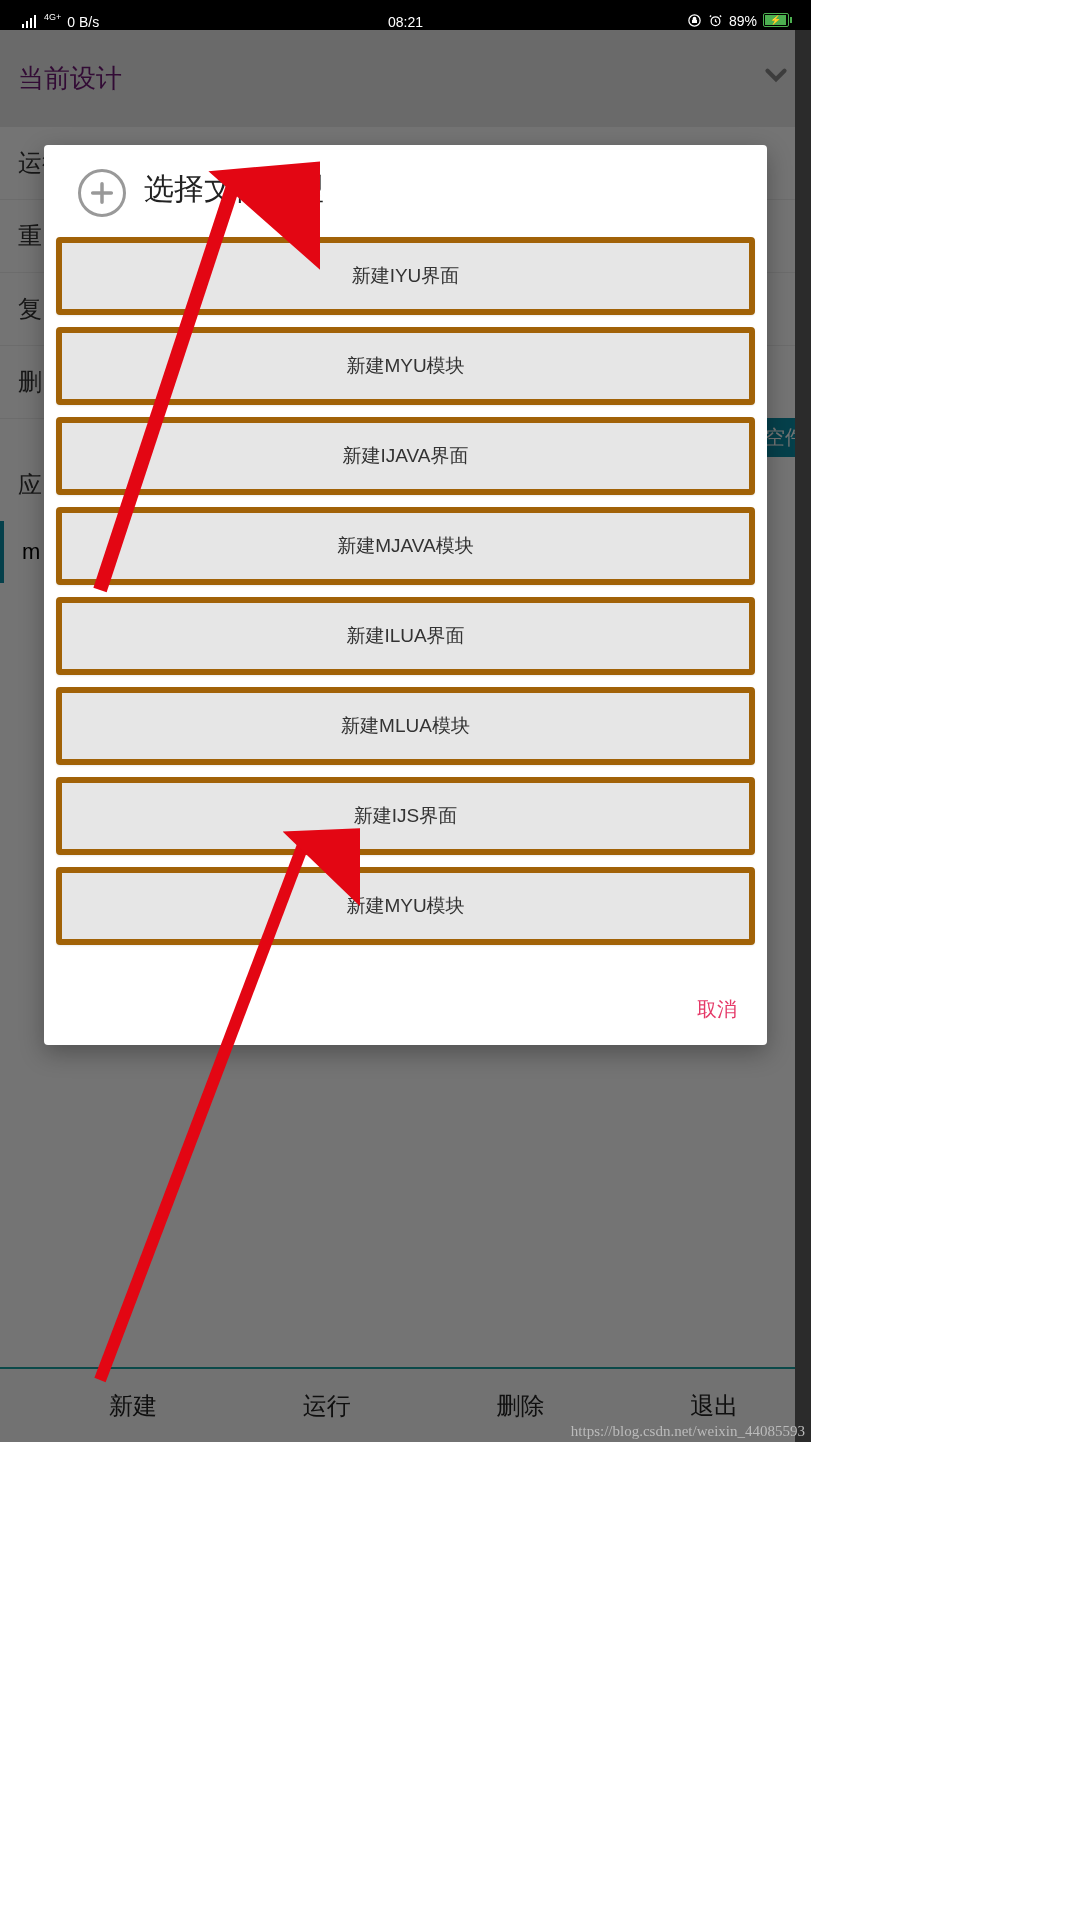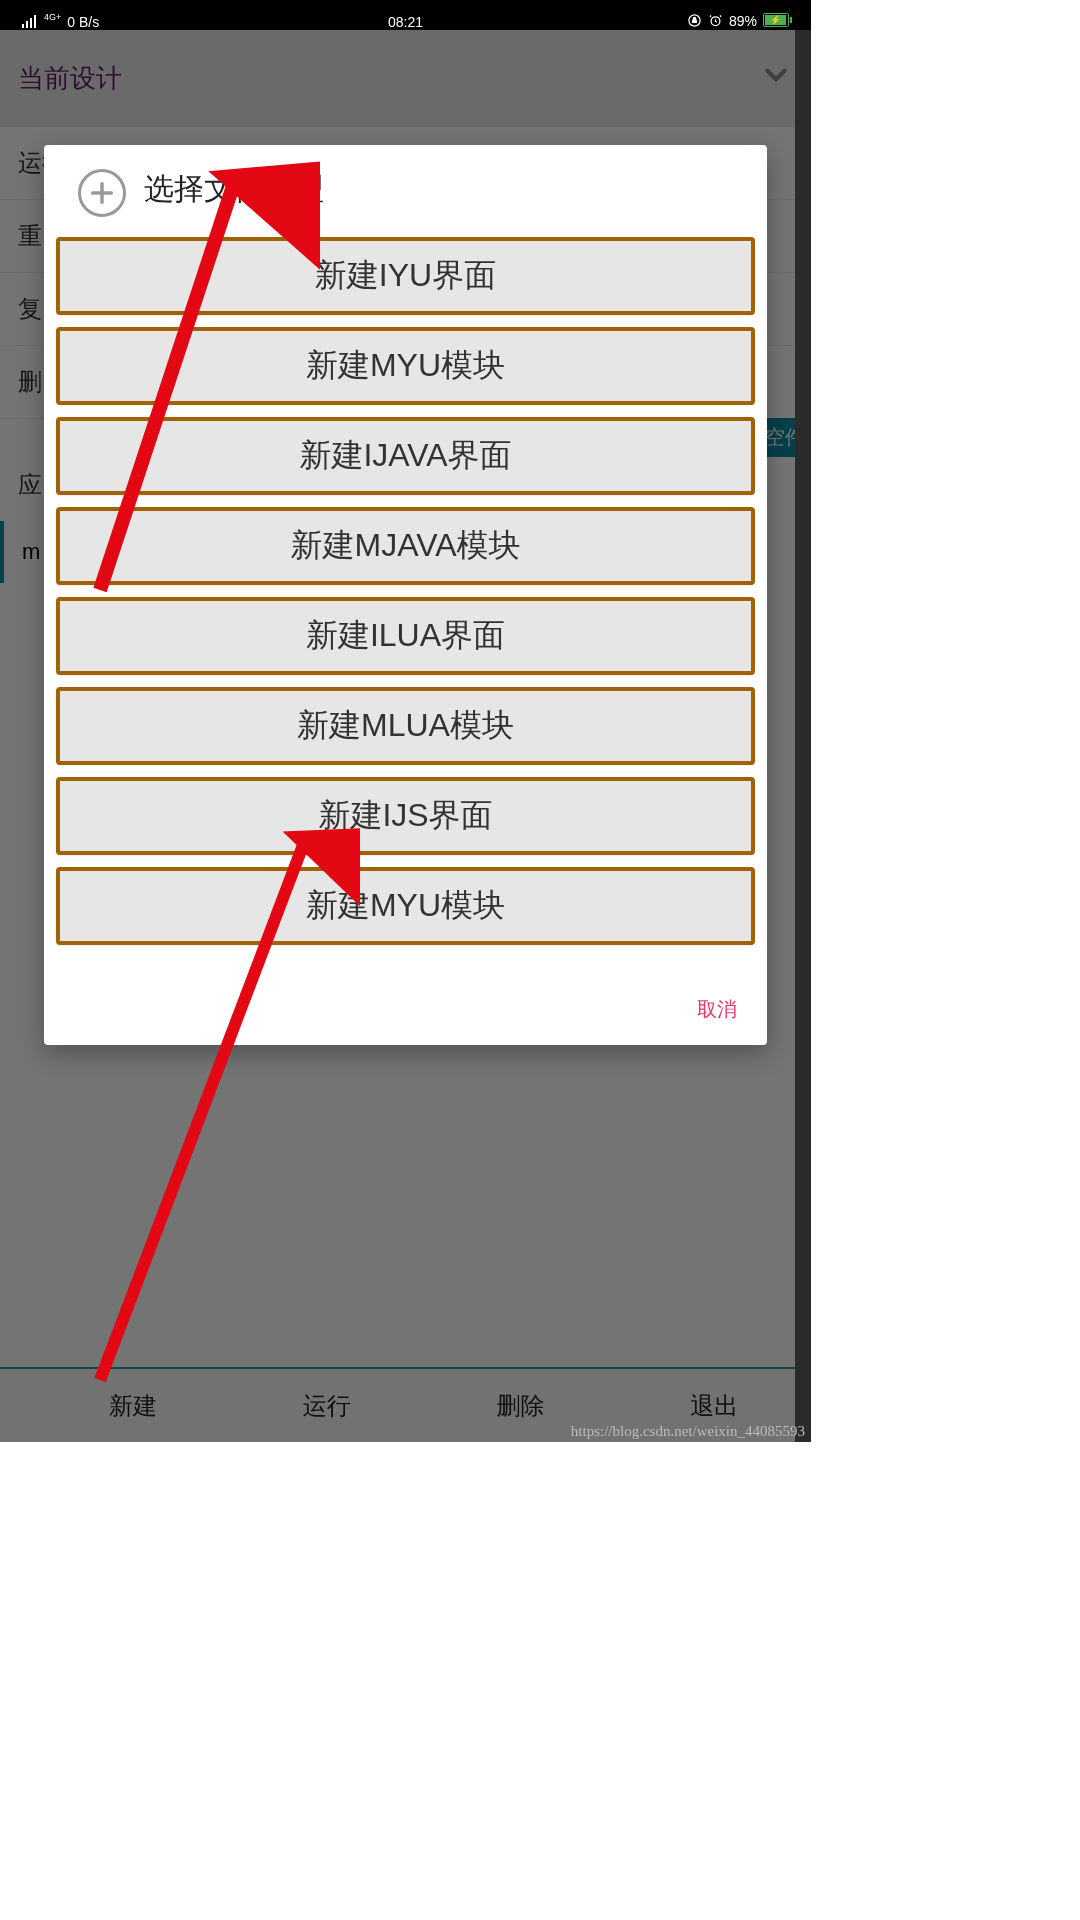--- a/index.html
+++ b/index.html
@@ -124,28 +124,28 @@
       width: 48px; height: 48px;
       border: 3px solid #999;
       border-radius: 50%;
       display: flex; align-items: center; justify-content: center;
     }
     .plus-circle svg { width: 28px; height: 28px; }
     .dialog-title { font-size: 30px; color: #222; }
     .dialog-list { padding: 0 12px; }
     .opt-btn {
       background: #e6e6e6;
-      border: 4px solid #a16207;
+      border: 6px solid #a16207;
       border-radius: 4px;
       margin-bottom: 12px;
       height: 78px;
       display: flex;
       align-items: center;
       justify-content: center;
-      font-size: 32px;
+      font-size: 19px;
       color: #333;
       box-shadow: 0 1px 2px rgba(0,0,0,0.08);
       cursor: pointer;
     }
     .dialog-footer {
       display: flex;
       justify-content: flex-end;
       padding: 14px 30px 10px;
     }
     .cancel-btn {

